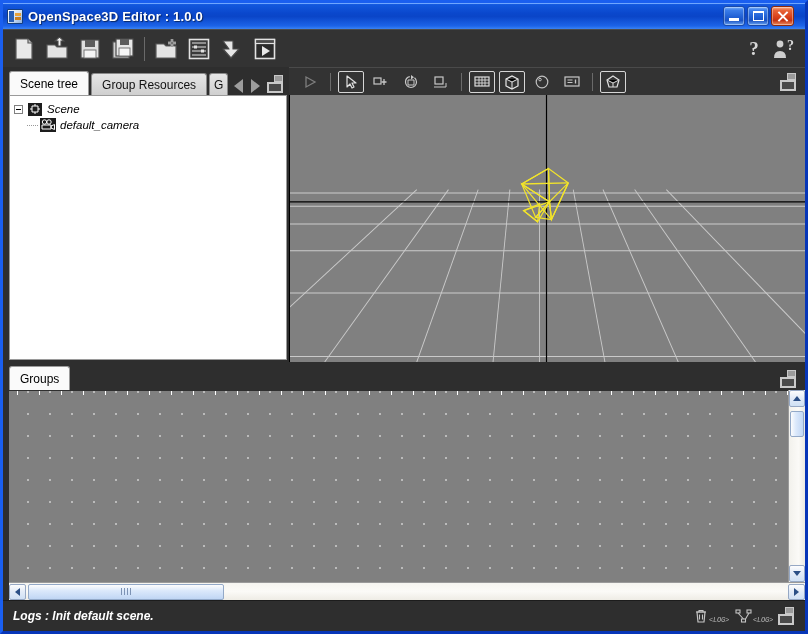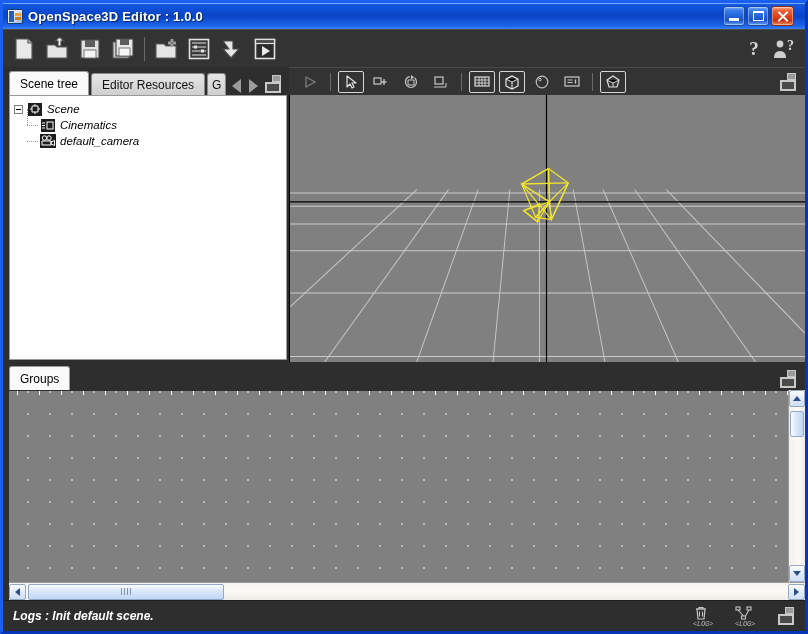--- a/index.html
+++ b/index.html
@@ -286,21 +286,21 @@
     padding: 0 8px 0 10px;
     border-top: 1px solid #1c1c1c;
     font-style: italic;
   }
   .status-text {
     color: #ffffff; font-size: 12px; font-weight: bold;
     white-space: nowrap;
   }
   .status-right { margin-left: auto; display: flex; align-items: center; gap: 12px; }
   .log-btn {
-    display: flex; flex-direction: column; align-items: flex-start;
+    display: flex; flex-direction: row; align-items: flex-end;
     cursor: pointer; width: 30px;
   }
   .log-btn .lbl { color: #b9b9b9; font-size: 7px; letter-spacing: -.2px;
                   font-family: "Liberation Mono", monospace; margin-top: -1px; }
   svg { display: block; }
 </style>
 </head>
 <body>
 
 <div class="window">
@@ -417,21 +417,21 @@
   <div class="body-area">
 
     <div class="upper">
 
       <div class="dock-left">
         <div class="tabbar">
           <div class="tab active">
             <span>Scene tree</span>
           </div>
           <div class="tab">
-            <span>Editor Resources</span>
+            <span>Group Resources</span>
           </div>
           <div class="tab clipped">
             <span>G</span>
           </div>
           <div class="tab-navs">
             <div class="nav-arrow nav-left"></div>
             <div class="nav-arrow nav-right"></div>
           </div>
           <div class="tabbar-right">
             <div class="float-icon">
@@ -445,32 +445,20 @@
           <div class="tree-node">
             <div class="expander"></div>
             <div class="node-icon">
               <svg width="14" height="13" viewBox="0 0 14 13">
                 <rect x="0" y="0" width="14" height="13" fill="#1d1d1d"></rect>
                 <path d="M4 3 h6 v6 h-6 Z" fill="none" stroke="#ffffff" stroke-width="1"></path>
                 <path d="M7 1 v2 M7 9 v2 M2 6 h2 M10 6 h2" stroke="#ffffff" stroke-width="1"></path>
               </svg>
             </div>
             <span class="node-label">Scene</span>
-          </div>
-          <div class="tree-node child">
-            <span class="guide-v"></span>
-            <span class="guide-h"></span>
-            <div class="node-icon">
-              <svg width="14" height="13" viewBox="0 0 14 13">
-                <rect x="0" y="0" width="14" height="13" fill="#1d1d1d"></rect>
-                <path d="M1 4 h3 M1 6.5 h3 M1 9 h3" stroke="#ffffff" stroke-width="1"></path>
-                <rect x="6" y="3" width="6" height="7" fill="none" stroke="#ffffff" stroke-width="1"></rect>
-              </svg>
-            </div>
-            <span class="node-label">Cinematics</span>
           </div>
           <div class="tree-node child">
             <span class="guide-h"></span>
             <div class="node-icon">
               <svg width="16" height="14" viewBox="0 0 16 14">
                 <rect x="0" y="0" width="16" height="14" fill="#1d1d1d"></rect>
                 <circle cx="4.5" cy="4" r="2.2" fill="none" stroke="#fff" stroke-width="1"></circle>
                 <circle cx="9" cy="4" r="2.2" fill="none" stroke="#fff" stroke-width="1"></circle>
                 <path d="M2 7 h9 v4 h-9 Z" fill="none" stroke="#fff" stroke-width="1"></path>
                 <path d="M11 8 l3.5 -1.5 v5 L11 10 Z" fill="none" stroke="#fff" stroke-width="1"></path>

